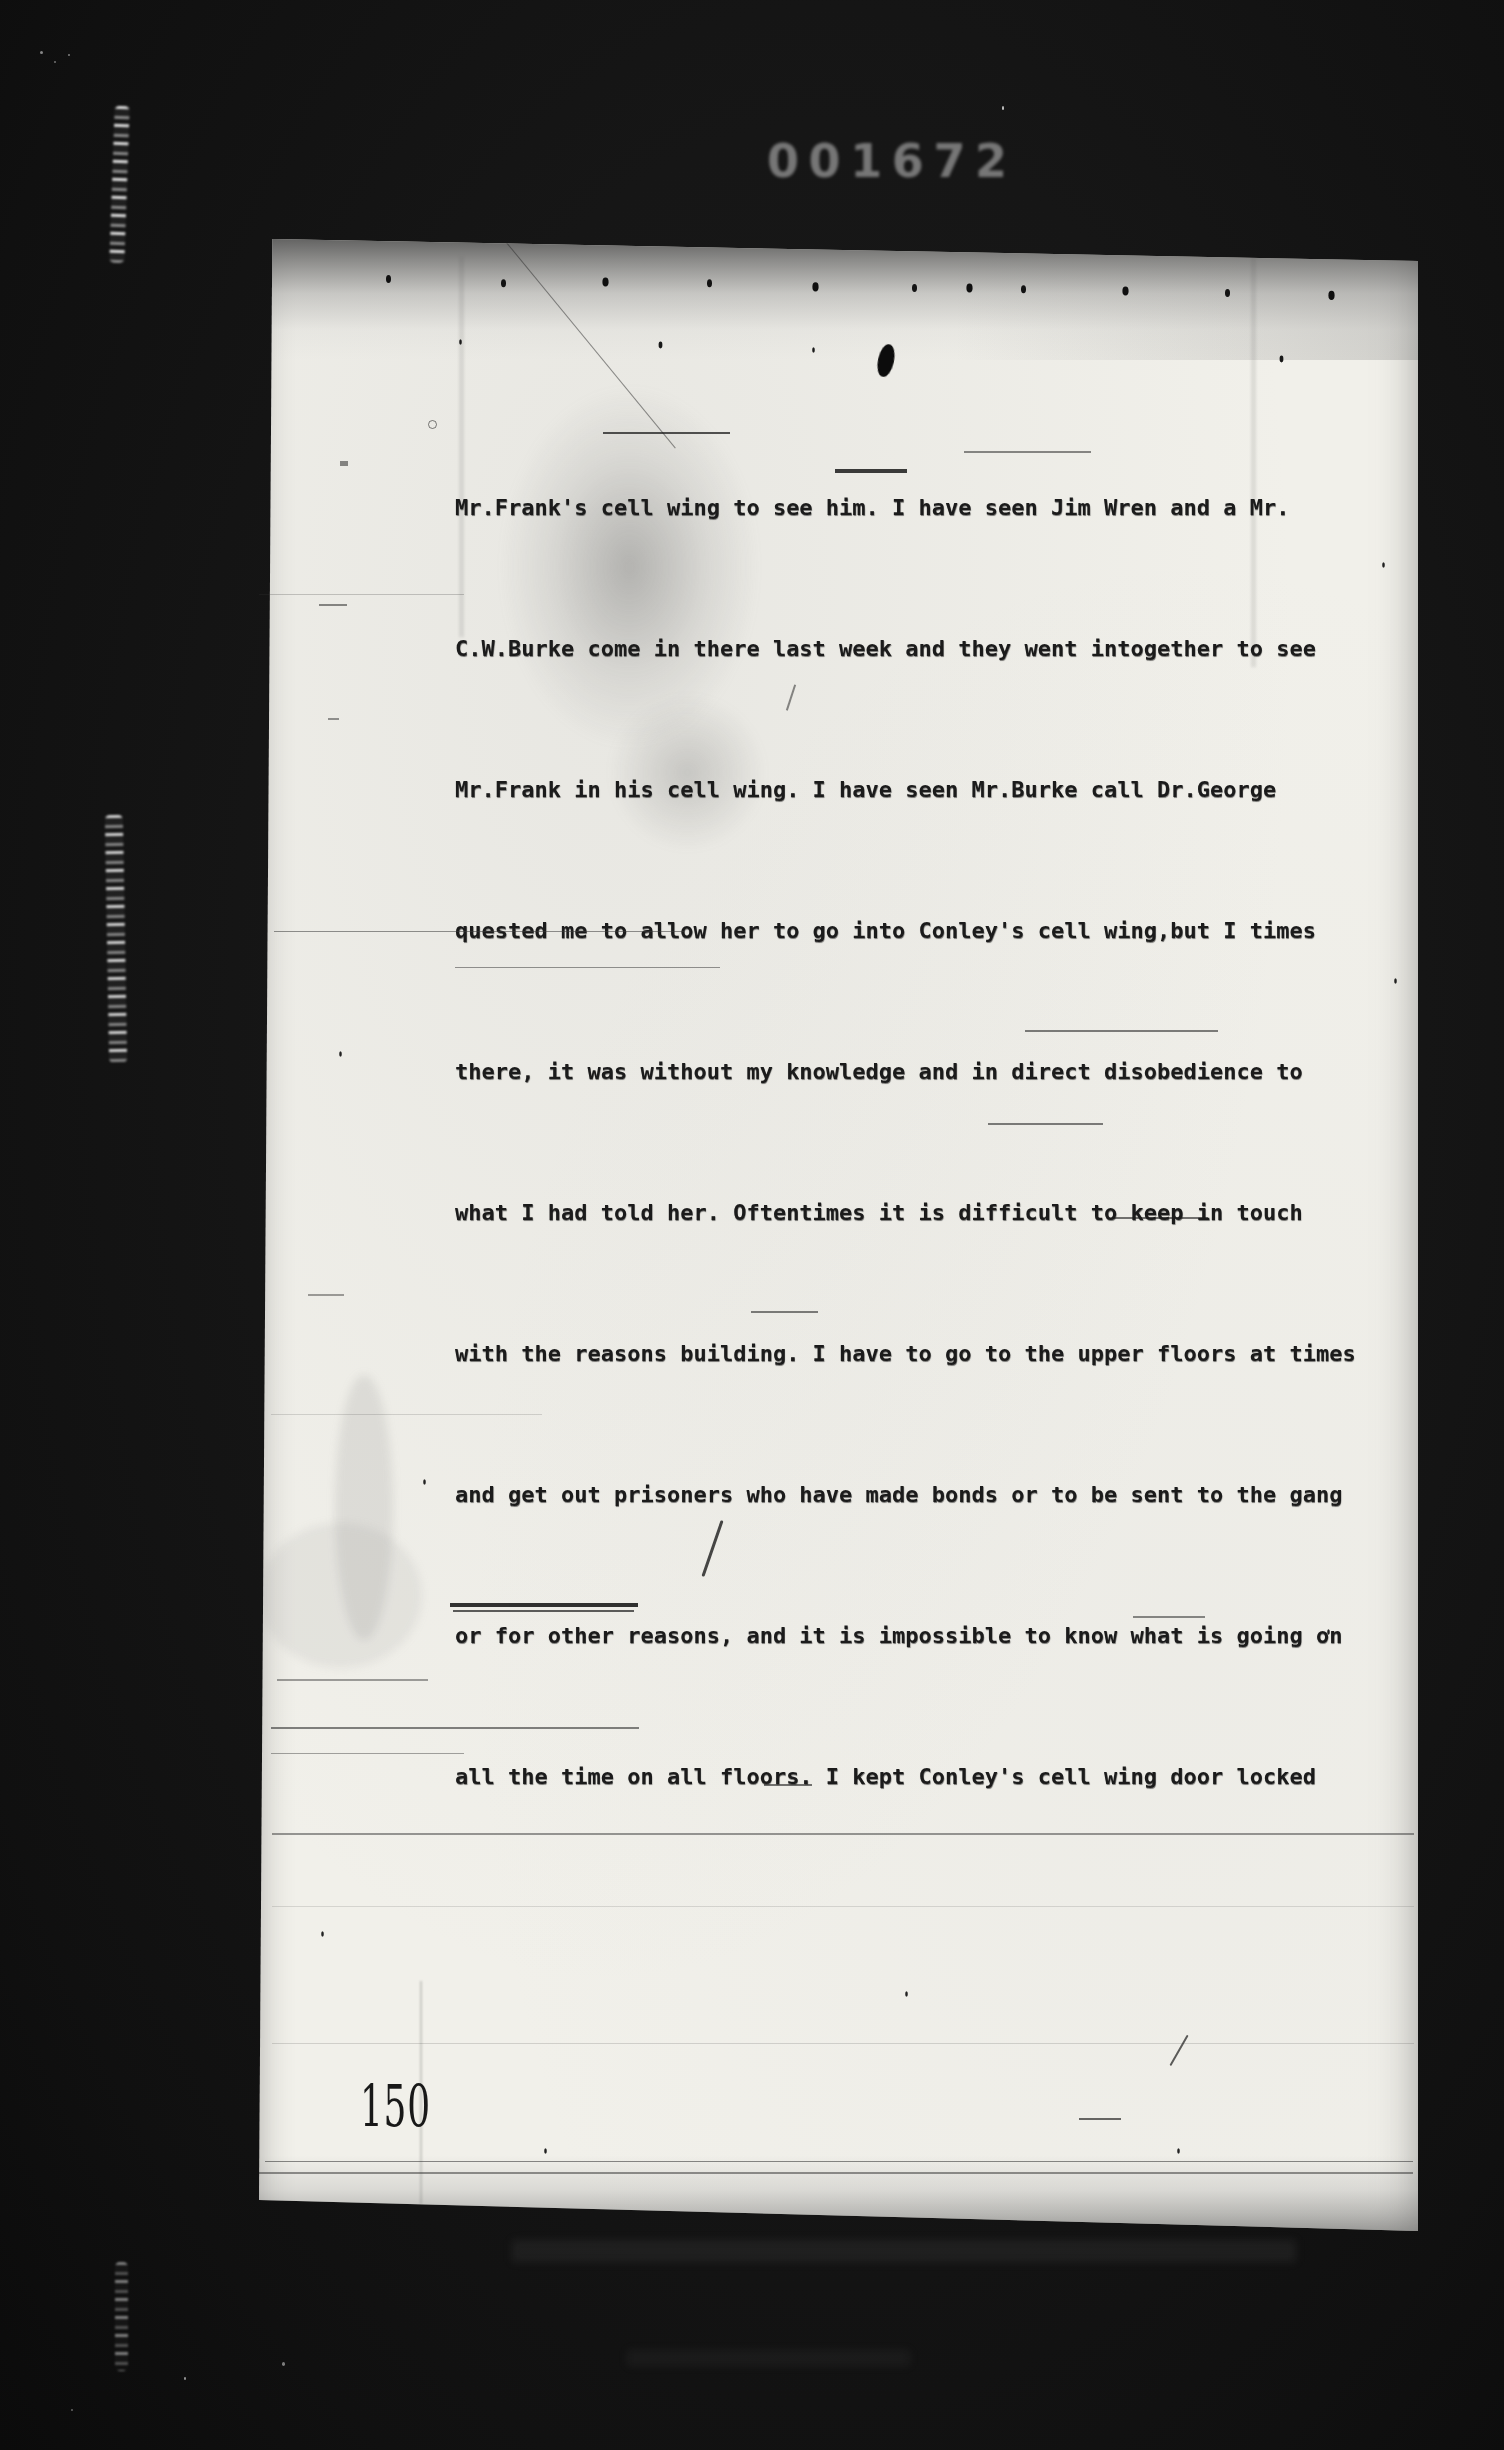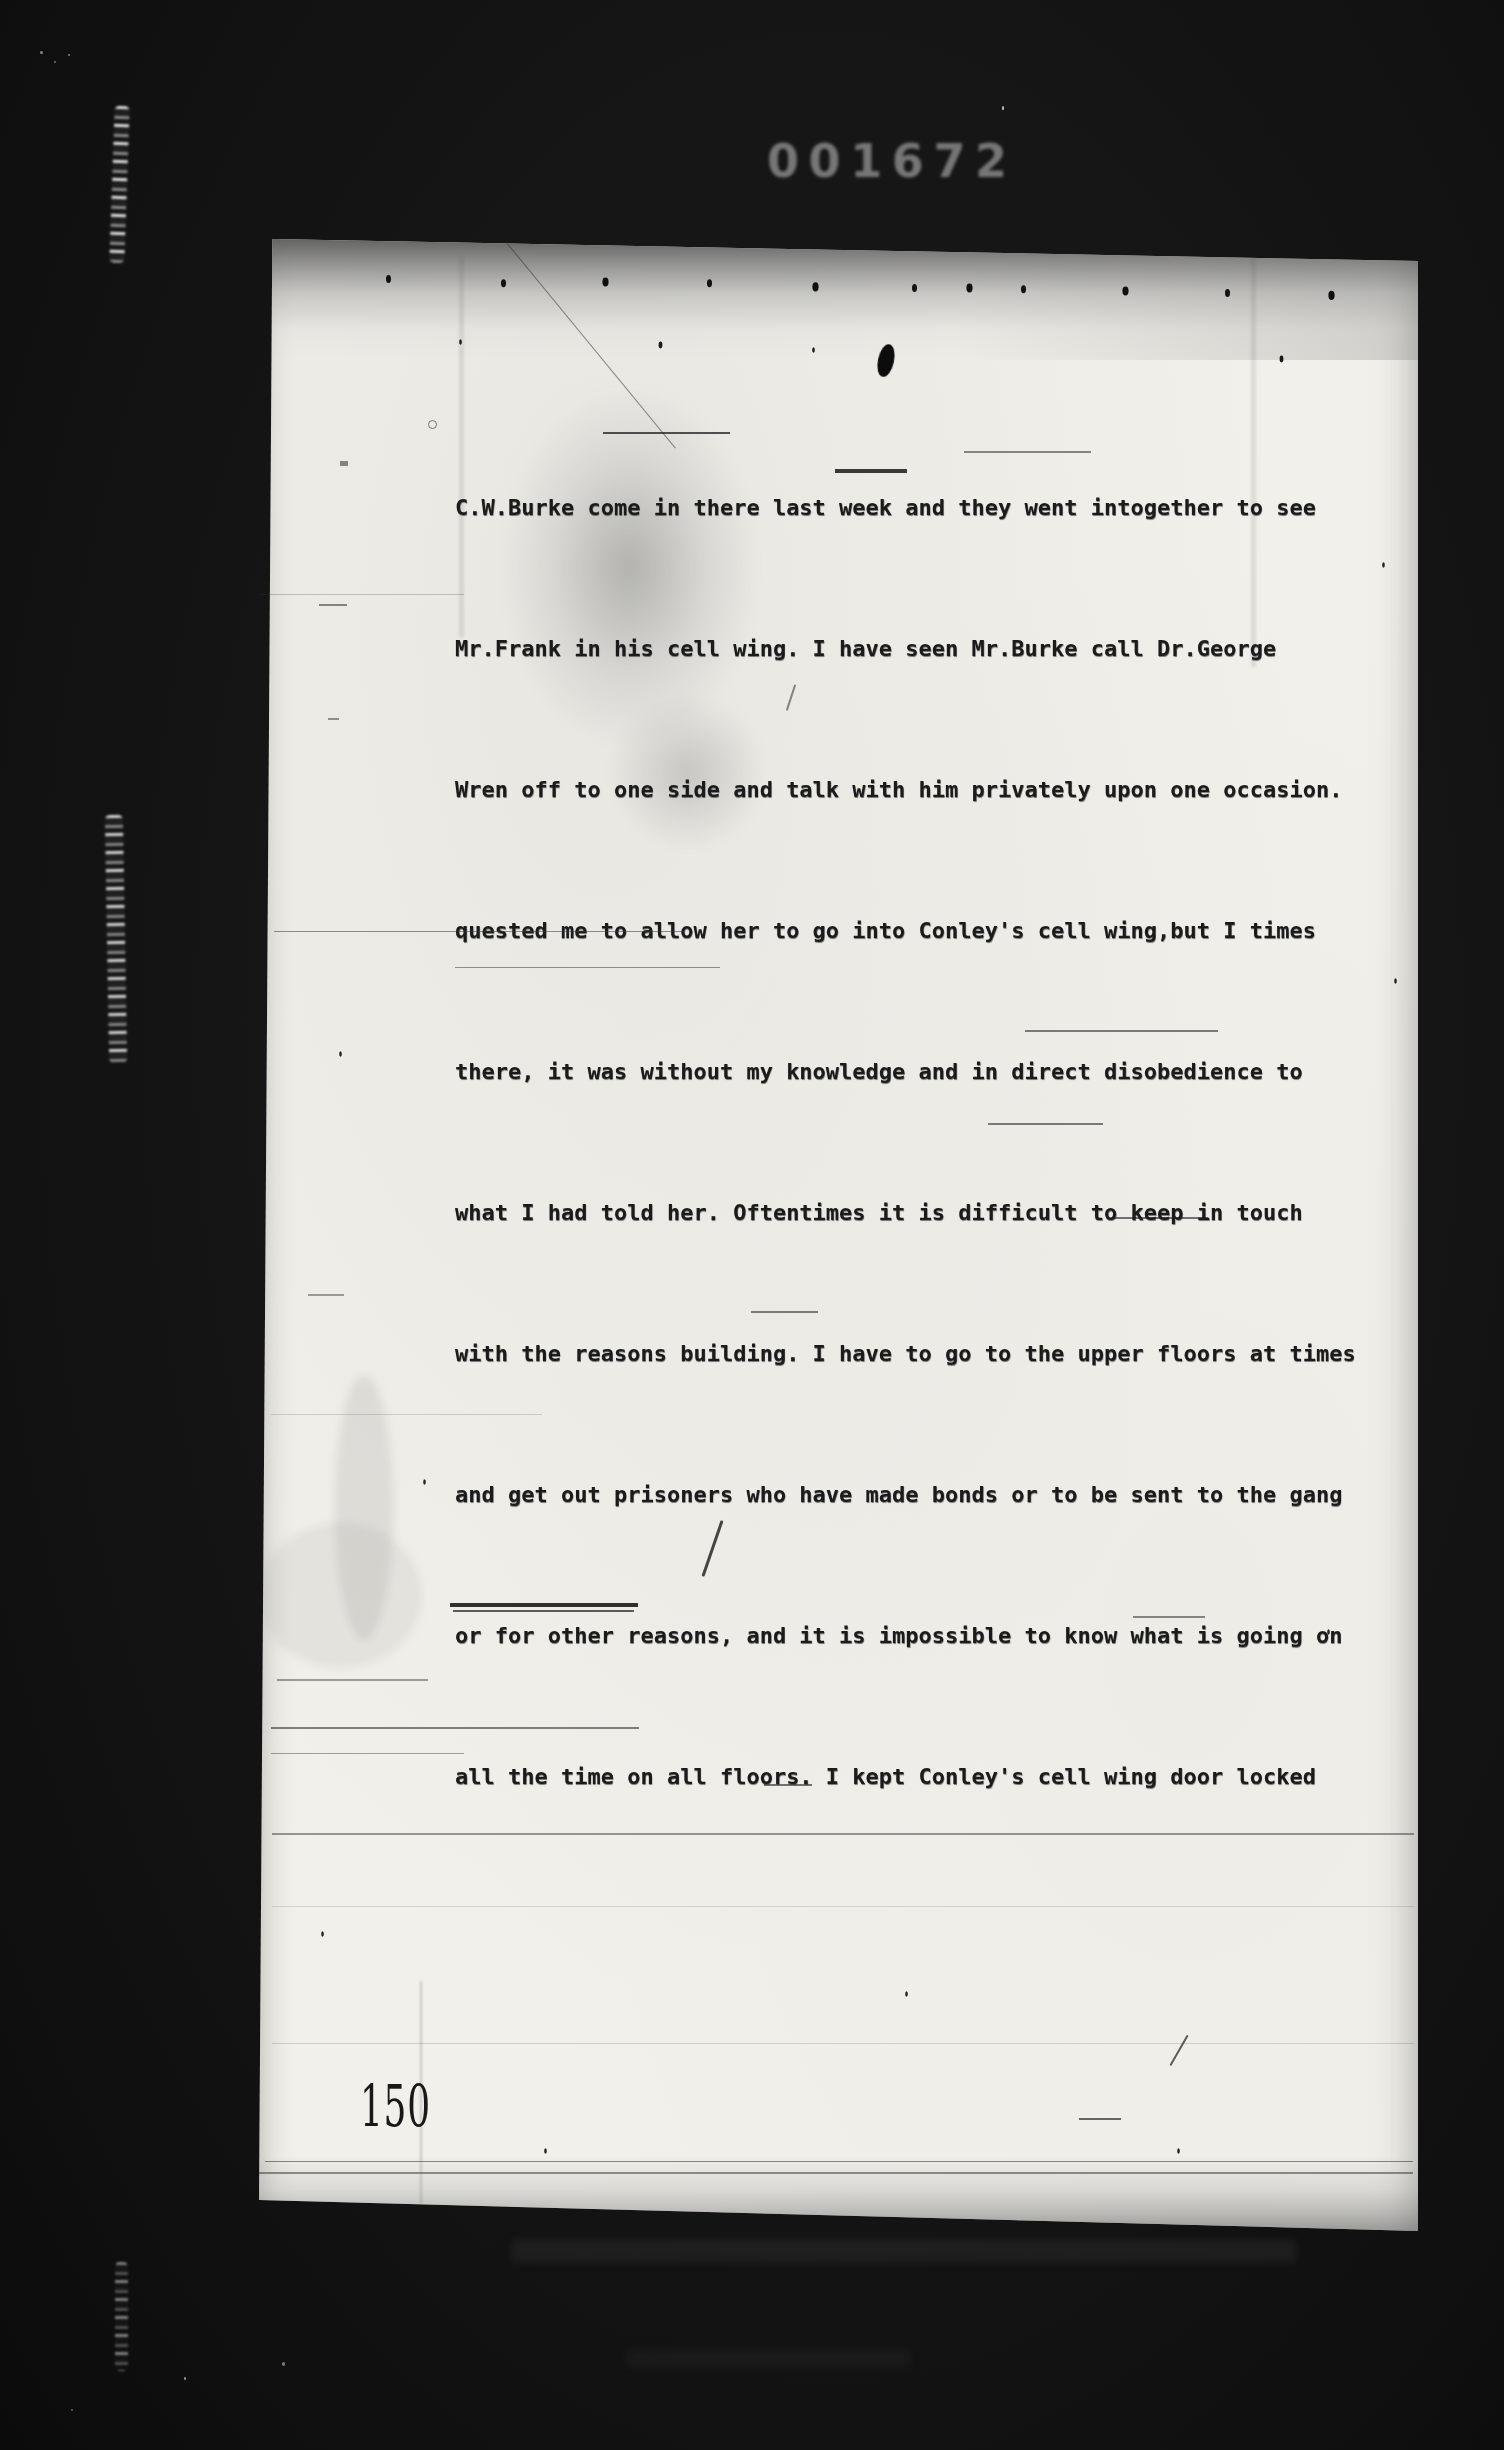--- a/index.html
+++ b/index.html
@@ -120,23 +120,23 @@
     <div class="um" style="left:505px;top:1545px;width:48px;height:1.8px;opacity:.6;"></div>
     <div class="um" style="left:820px;top:1879px;width:42px;height:2.4px;opacity:.65;"></div>
 
     <div class="um" style="left:452px;top:1280px;width:3px;height:59px;transform:rotate(19deg);opacity:.8;border-radius:1.8px;"></div>
     <div class="um" style="left:919px;top:1794px;width:2.4px;height:35px;transform:rotate(30deg);opacity:.7;border-radius:1.8px;"></div>
     <div class="um" style="left:531px;top:445px;width:1.8px;height:27px;transform:rotate(18deg);opacity:.5;"></div>
 
     <div class="pagenum">150</div>
 
     <div class="typed">
+      <div class="tl">Mr.Frank's cell wing to see him. I have seen Jim Wren and a Mr.</div>
       <div class="tl">C.W.Burke come in there last week and they went intogether to see</div>
       <div class="tl">Mr.Frank in his cell wing. I have seen Mr.Burke call Dr.George</div>
-      <div class="tl">Wren off to one side and talk with him privately upon one occasion.</div>
       <div class="tl">quested me to allow her to go into Conley's cell wing,but I times</div>
       <div class="tl">there, it was without my knowledge and in direct disobedience to</div>
       <div class="tl">what I had told her. Oftentimes it is difficult to keep in touch</div>
       <div class="tl">with the reasons building. I have to go to the upper floors at times</div>
       <div class="tl">and get out prisoners who have made bonds or to be sent to the gang</div>
       <div class="tl">or for other reasons, and it is impossible to know what is going on</div>
       <div class="tl">all the time on all floors. I kept Conley's cell wing door locked</div>
       
       
       

